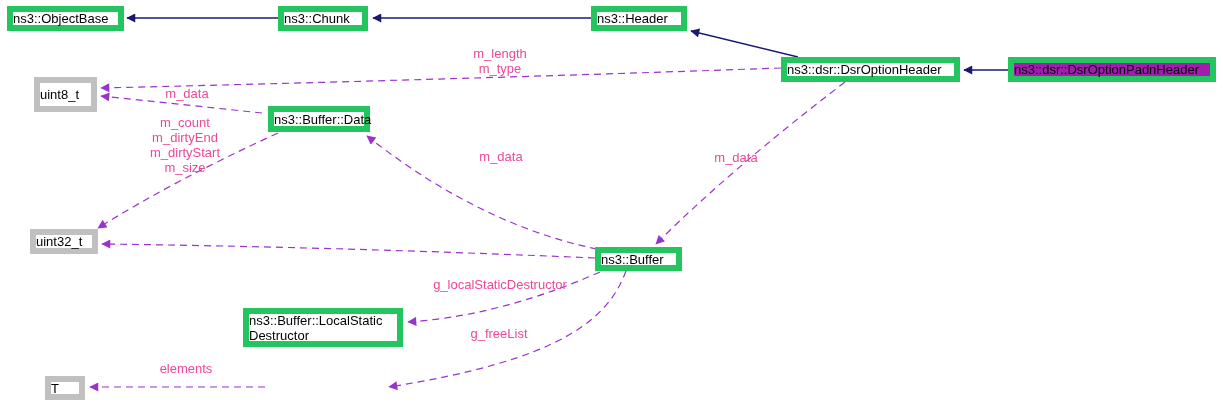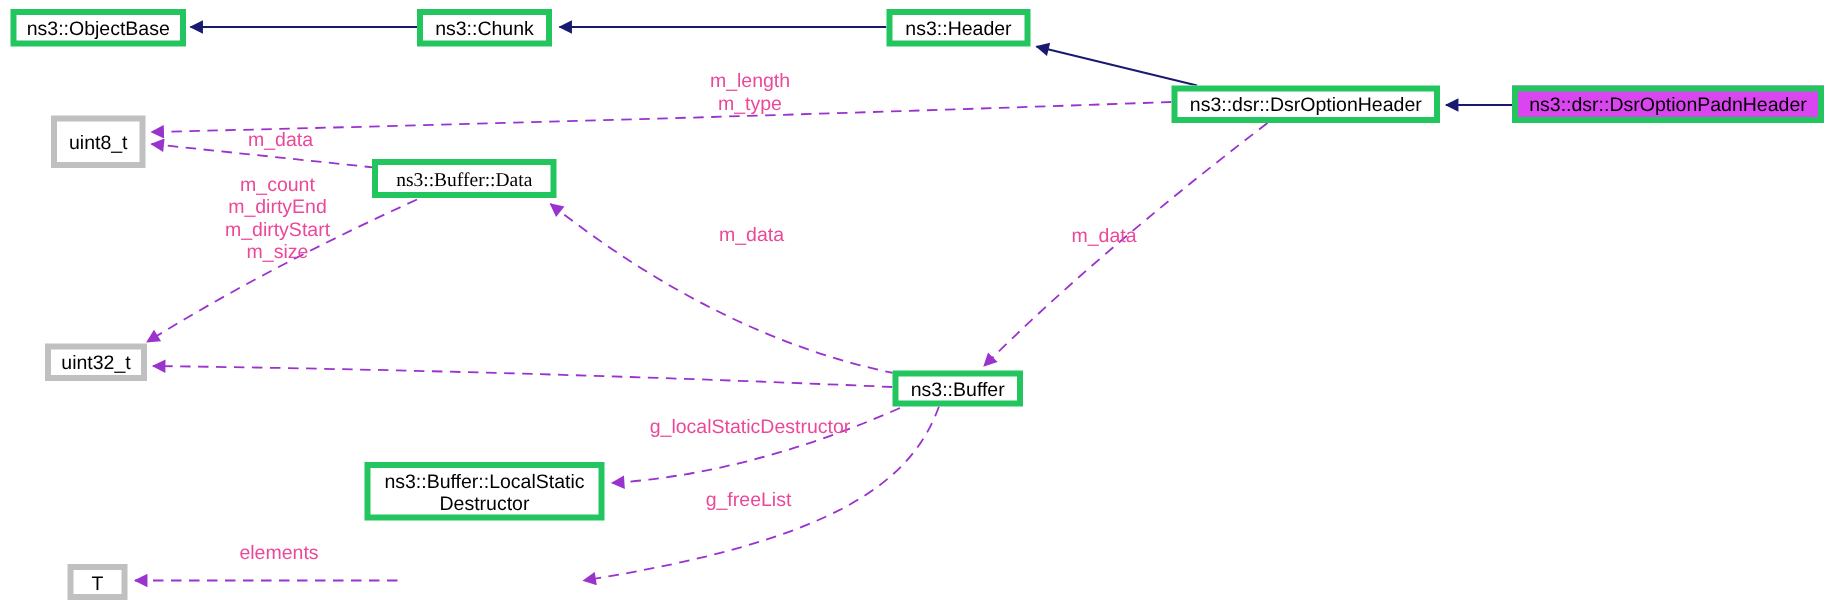--- a/index.html
+++ b/index.html
@@ -10,29 +10,29 @@
     font-family:"Liberation Sans", sans-serif;
     font-size:13px;
     color:#000000;
     overflow:hidden;
   }
   .edges{position:absolute;left:0;top:0;}
   .node{
     position:absolute;
     box-sizing:border-box;
     display:flex;flex-direction:column;
-    align-items:center;justify-content:center;
-    border:4px solid #22c55e;
+    align-items:flex-start;justify-content:center;
+    border:6px solid #22c55e;
     background:#ffffff;
     white-space:nowrap;
     line-height:15px;
     text-align:center;
   }
   .node.ext{border-color:#c0c0c0;}
-  .node.focus{background:#d946ef;}
+  .node.focus{background:#a21caf;}
   .elabel{
     position:absolute;
     transform:translate(-50%,-50%);
     text-align:center;
     white-space:nowrap;
     line-height:15px;
     color:#ec4899;
   }
 </style>
 </head>
@@ -77,21 +77,21 @@
   </div>
   <div class="node" style="left:781px;top:57px;width:179px;height:25px;">
     <span>ns3::dsr::DsrOptionHeader</span>
   </div>
   <div class="node focus" style="left:1008px;top:57px;width:208px;height:25px;">
     <span>ns3::dsr::DsrOptionPadnHeader</span>
   </div>
   <div class="node ext" style="left:34px;top:77px;width:63px;height:35px;">
     <span>uint8_t</span>
   </div>
-  <div class="node" style="left:248px;top:106px;width:123px;height:26px;font-family:Liberation Serif, serif;">
+  <div class="node" style="left:268px;top:106px;width:102px;height:26px;">
     <span>ns3::Buffer::Data</span>
   </div>
   <div class="node ext" style="left:30px;top:229px;width:68px;height:25px;">
     <span>uint32_t</span>
   </div>
   <div class="node" style="left:595px;top:247px;width:87px;height:24px;">
     <span>ns3::Buffer</span>
   </div>
   <div class="node" style="left:243px;top:308px;width:160px;height:39px;">
     <span>ns3::Buffer::LocalStatic</span>

